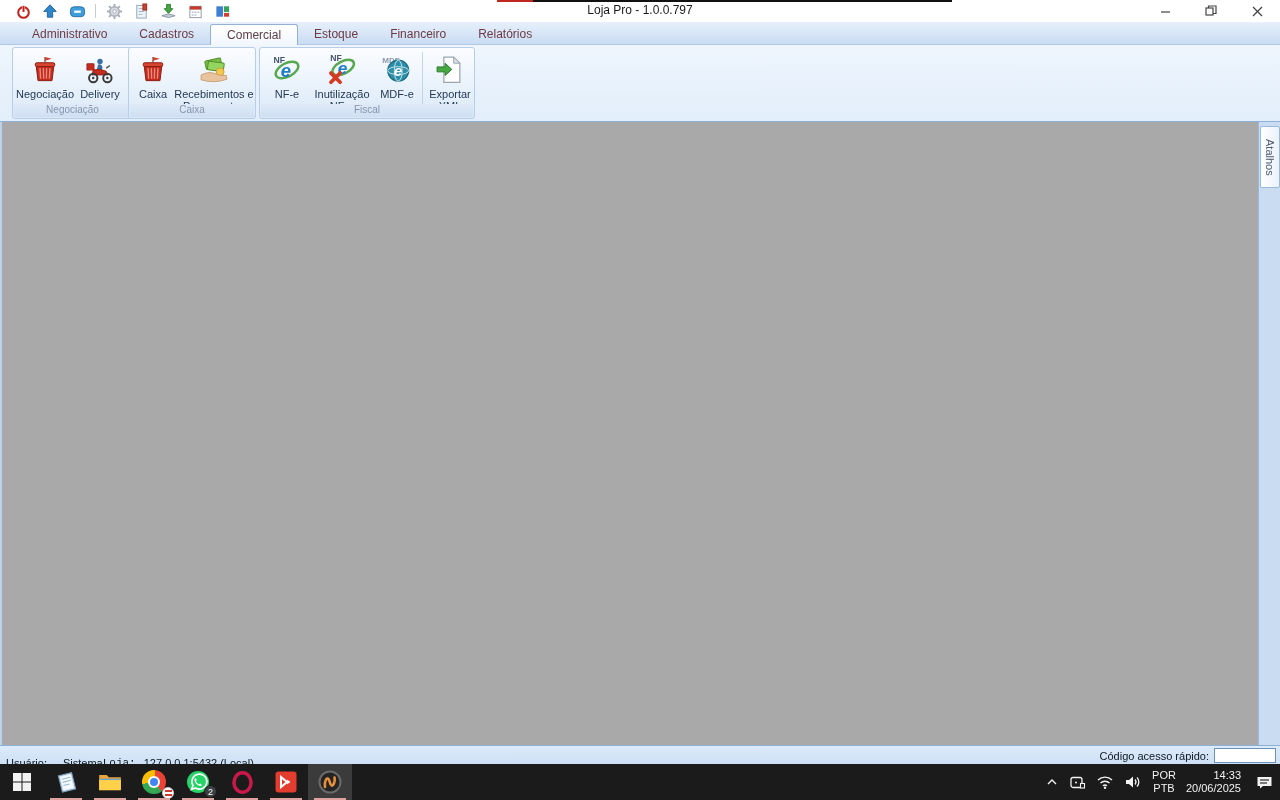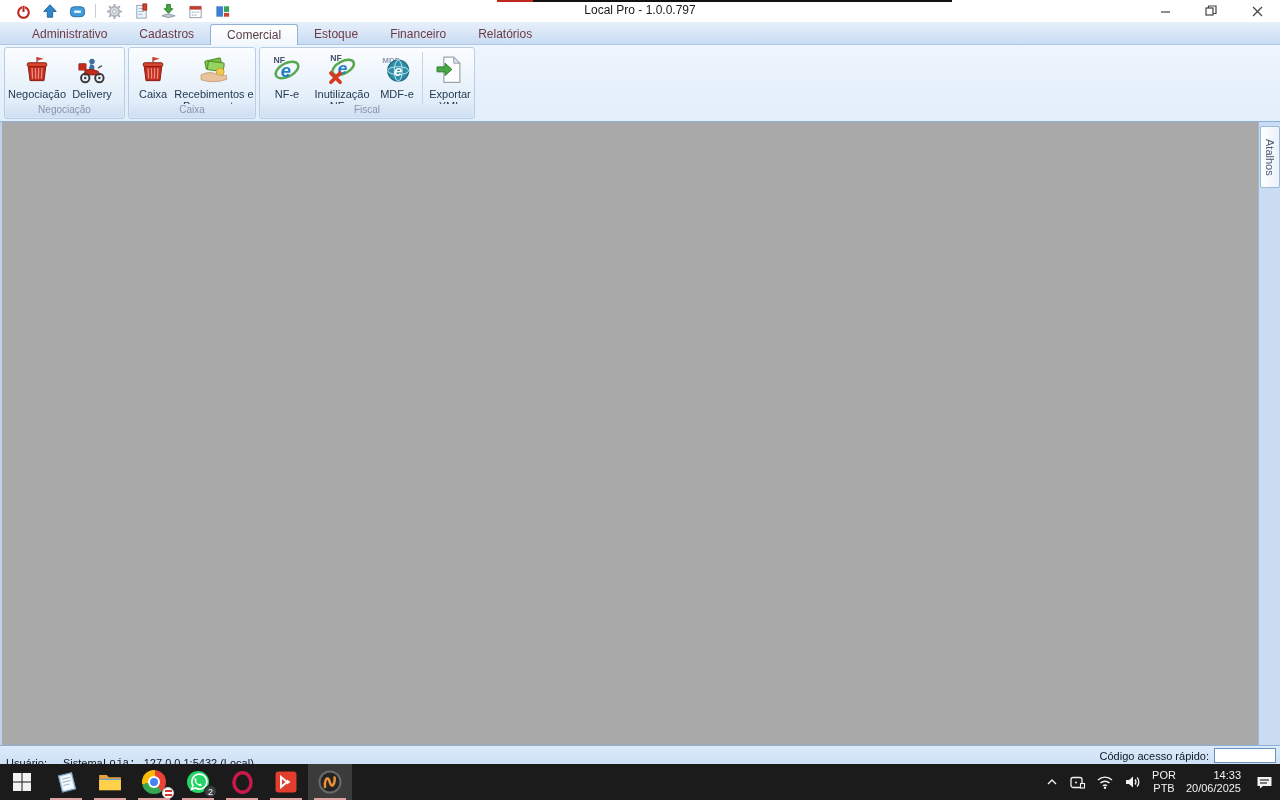--- a/index.html
+++ b/index.html
@@ -149,21 +149,21 @@
         </svg>
       </div>
       <div class="qat-btn">
         <svg width="17" height="17" viewBox="0 0 18 18">
           <rect x="2.5" y="3.5" width="7" height="11" fill="#3f7fd1"></rect>
           <rect x="10.5" y="3.5" width="5.5" height="6" fill="#37a05c"></rect>
           <rect x="10.5" y="10.5" width="5.5" height="4" fill="#d0402e"></rect>
         </svg>
       </div>
     </div>
-    <div class="title-text">Local Pro - 1.0.0.797</div>
+    <div class="title-text">Loja Pro - 1.0.0.797</div>
     <div class="progress-line">
         <div class="red"></div>
       </div>
     <div class="win-controls">
       <div class="win-btn">
         <svg width="11" height="11" viewBox="0 0 11 11">
           <line x1="1" y1="6" x2="10" y2="6" stroke="#444" stroke-width="1.2"></line>
         </svg>
       </div>
       <div class="win-btn">
@@ -187,21 +187,21 @@
       <div class="tab">Cadastros</div>
       <div class="tab active">Comercial</div>
       <div class="tab">Estoque</div>
       <div class="tab">Financeiro</div>
       <div class="tab">Relatórios</div>
     </div>
   </div>
 
   <div class="ribbon">
 
-    <div class="rgroup" style="left:4px; width:121px;">
+    <div class="rgroup" style="left:12px; width:121px;">
       <div class="rbuttons">
         <div class="rbtn" style="width:58px;">
           <div class="ricon">
             <svg width="30" height="30" viewBox="0 0 24 24">
               <line x1="12" y1="1.5" x2="12" y2="6" stroke="#7c4a36" stroke-width="1"></line>
               <polygon points="12,1.5 17.5,3 12,4.5" fill="#d0402e"></polygon>
               <rect x="4.2" y="6.2" width="15.6" height="3" rx="1.2" fill="#d8462f" stroke="#8e1f14" stroke-width="0.8"></rect>
               <path d="M5 9.2 H19 L17.6 20.5 H6.4 Z" fill="#c42b1c" stroke="#8e1f14" stroke-width="0.8"></path>
               <g stroke="#e98d7f" stroke-width="1.1">
                 <line x1="8" y1="10.5" x2="8.5" y2="19"></line>

